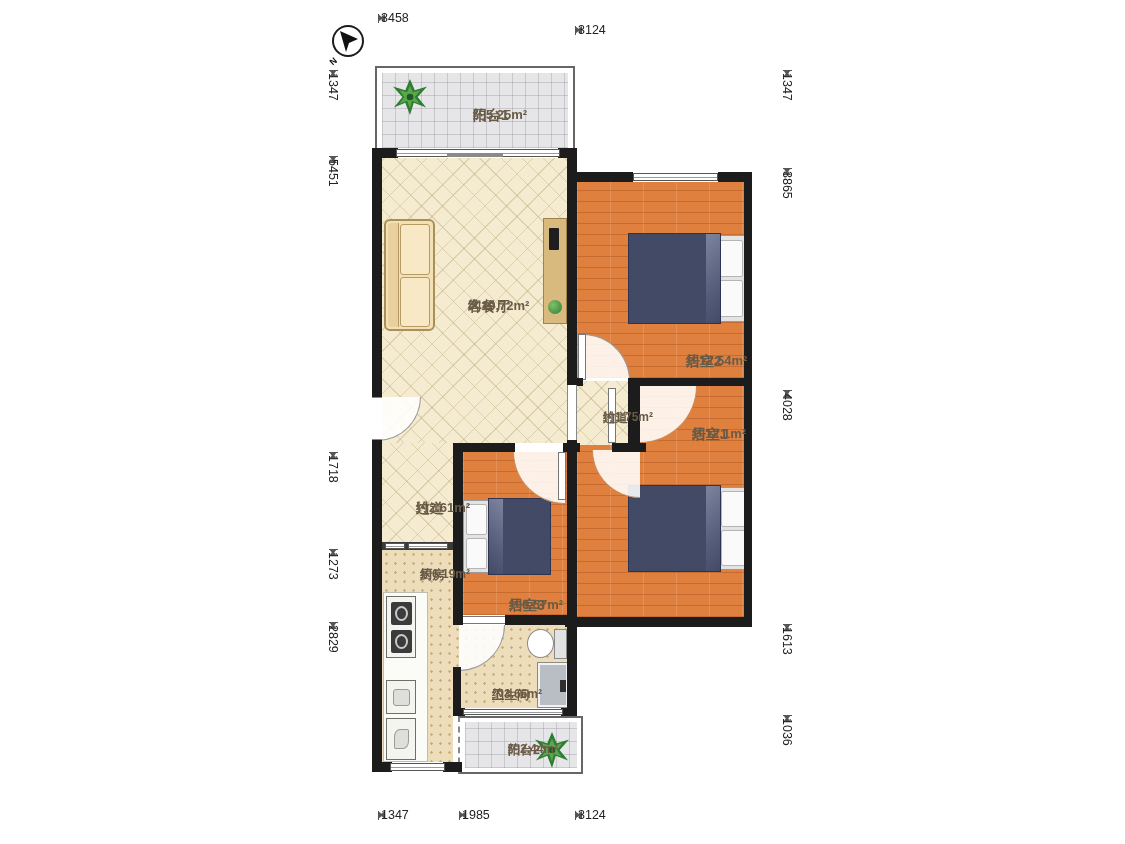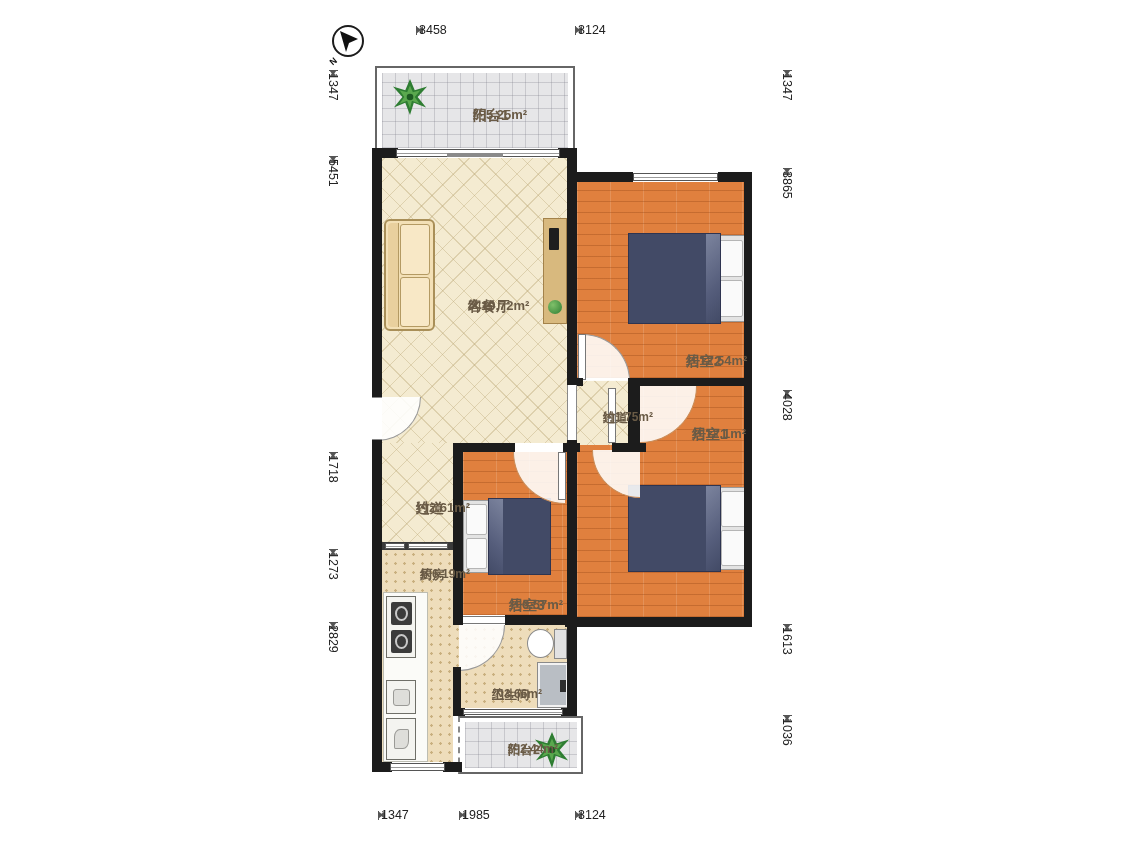--- a/index.html
+++ b/index.html
@@ -248,21 +248,21 @@
   </div>
   <div class="room-label small" style="left:492px;top:687px;">
     <div class="rn">卫生间</div>
     <div class="ra">约3.66m²</div>
   </div>
   <div class="room-label small" style="left:508px;top:742px;">
     <div class="rn">阳台2</div>
     <div class="ra">约2.44m²</div>
   </div>
 
-  <div class="dim dim-h" style="left:378px;top:22px;width:190px;margin-left:38px;">
+  <div class="dim dim-h" style="left:378px;top:10px;width:190px;">
     <span class="tick"></span>
       <span class="ar l"></span>
       <span class="line"></span>
     <span class="lbl">3458</span>
     <span class="line"></span>
       <span class="ar r"></span>
       <span class="tick"></span>
   </div>
   <div class="dim dim-h" style="left:575px;top:22px;width:170px;">
     <span class="tick"></span>

